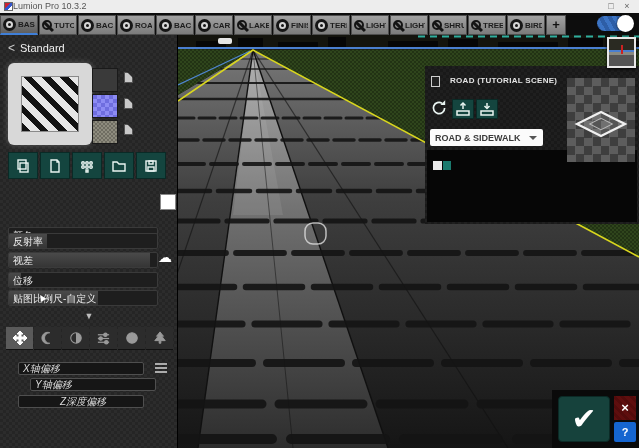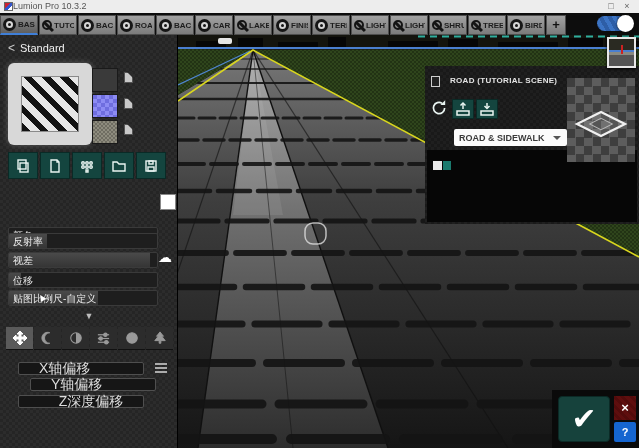--- a/index.html
+++ b/index.html
@@ -52,36 +52,36 @@
   .r0{top:159px;margin-top:33px;}.r1{top:180px;}.r2{top:198px;}.r3{top:217px;}.r4{top:237px;}.r5{top:255px;}
   .swatch{position:absolute;left:160px;top:159px;width:16px;height:16px;background:#fff;border:1px solid #888;}
   .cloud{position:absolute;left:158px;top:215px;color:#fff;font-size:14px;line-height:14px;}
   .cursor-arrow{position:absolute;left:36px;top:256px;color:#fff;font-size:11px;transform:rotate(-32deg);text-shadow:0 0 2px #000;}
   .expander{position:absolute;left:0;top:276px;width:178px;text-align:center;color:#bdbdbd;font-size:9px;}
   .itab-row{position:absolute;left:6px;top:292px;display:flex;gap:1px;}
   .itab{width:27px;height:23px;background:#2c2c2c;border-bottom:1px solid #111;display:flex;align-items:center;justify-content:center;color:#9a9a9a;}
   .itab.sel{background:#5a5a5a;color:#fff;}
   .itab svg{fill:currentColor;stroke:currentColor;}
   .ofield{position:absolute;left:18px;width:126px;height:13px;background:#161616;border:1px solid #4f4f4f;border-radius:2px;}
-  .ofield .flbl{font-size:14px;color:#ddd;line-height:11px;padding-left:20px;white-space:nowrap;}
+  .ofield .flbl{font-size:10px;color:#ddd;line-height:11px;padding-left:4px;white-space:nowrap;font-style:italic;}
   .f0{top:327px;}.f1{top:343px;margin-left:12px;}.f2{top:360px;text-align:center;}
   .hamburger{position:absolute;left:155px;top:328px;width:12px;}
   .hamburger i{display:block;height:2px;background:#ababab;margin-bottom:2px;}
 
   
   .rpanel{position:absolute;left:425px;top:66px;width:214px;height:158px;background:repeating-conic-gradient(#1f1f1f 0% 25%,#191919 0% 50%) 0 0/6px 6px;}
   .rp-header{position:absolute;left:6px;top:10px;display:flex;gap:10px;}
   .page-icon{width:9px;height:11px;border:1px solid #cfcfcf;background:#222;}
   .rp-title{font-size:8px;font-weight:bold;color:#e4e4e4;letter-spacing:.3px;white-space:nowrap;}
   .rp-iconbtn{position:absolute;width:22px;height:20px;background:#14453f;border:1px solid #0a2a26;display:flex;align-items:center;justify-content:center;}
   .rp-iconbtn svg,.refresh-btn svg{stroke:#eaf5f2;fill:none;stroke-width:1.5;}
   .refresh-btn{position:absolute;left:4px;top:32px;width:20px;height:20px;display:flex;align-items:center;justify-content:center;background:transparent;}
   .store-btn{left:27px;top:33px;}
   .retrieve-btn{left:51px;top:33px;}
-  .dropdown{position:absolute;left:5px;top:63px;width:113px;height:17px;background:#fbfbfb;border-radius:2px;display:flex;align-items:center;margin-left:24px;}
+  .dropdown{position:absolute;left:5px;top:63px;width:113px;height:17px;background:#fbfbfb;border-radius:2px;display:flex;align-items:center;}
   .dd-val{font-size:9px;font-weight:bold;color:#3a3a3a;padding-left:5px;flex:1;white-space:nowrap;}
   .dd-chev{width:0;height:0;border:4px solid transparent;border-top-color:#555;margin:4px 6px 0 0;}
   .rp-black{position:absolute;left:2px;top:84px;width:210px;height:72px;background:#060606;}
   .screen-icon{position:absolute;left:6px;top:11px;display:flex;gap:1px;}
   .screen-icon .a{width:9px;height:9px;background:#e8e8e8;}
   .screen-icon .b{width:8px;height:9px;background:#1b7a6e;}
   .rp-thumb{position:absolute;left:142px;top:12px;width:68px;height:84px;background:repeating-conic-gradient(#5d5d5d 0% 25%,#3e3e3e 0% 50%) 0 0/17px 17px;z-index:3;}
 
   
   .photo-thumb{position:absolute;left:607px;top:37px;width:29px;height:31px;border:2px solid #e8e8e8;background:linear-gradient(#2a2a22 0 40%,#4a7fd0 40% 48%,#8a8a80 48% 58%,#555 58% 100%);box-shadow:0 1px 3px #000;}

